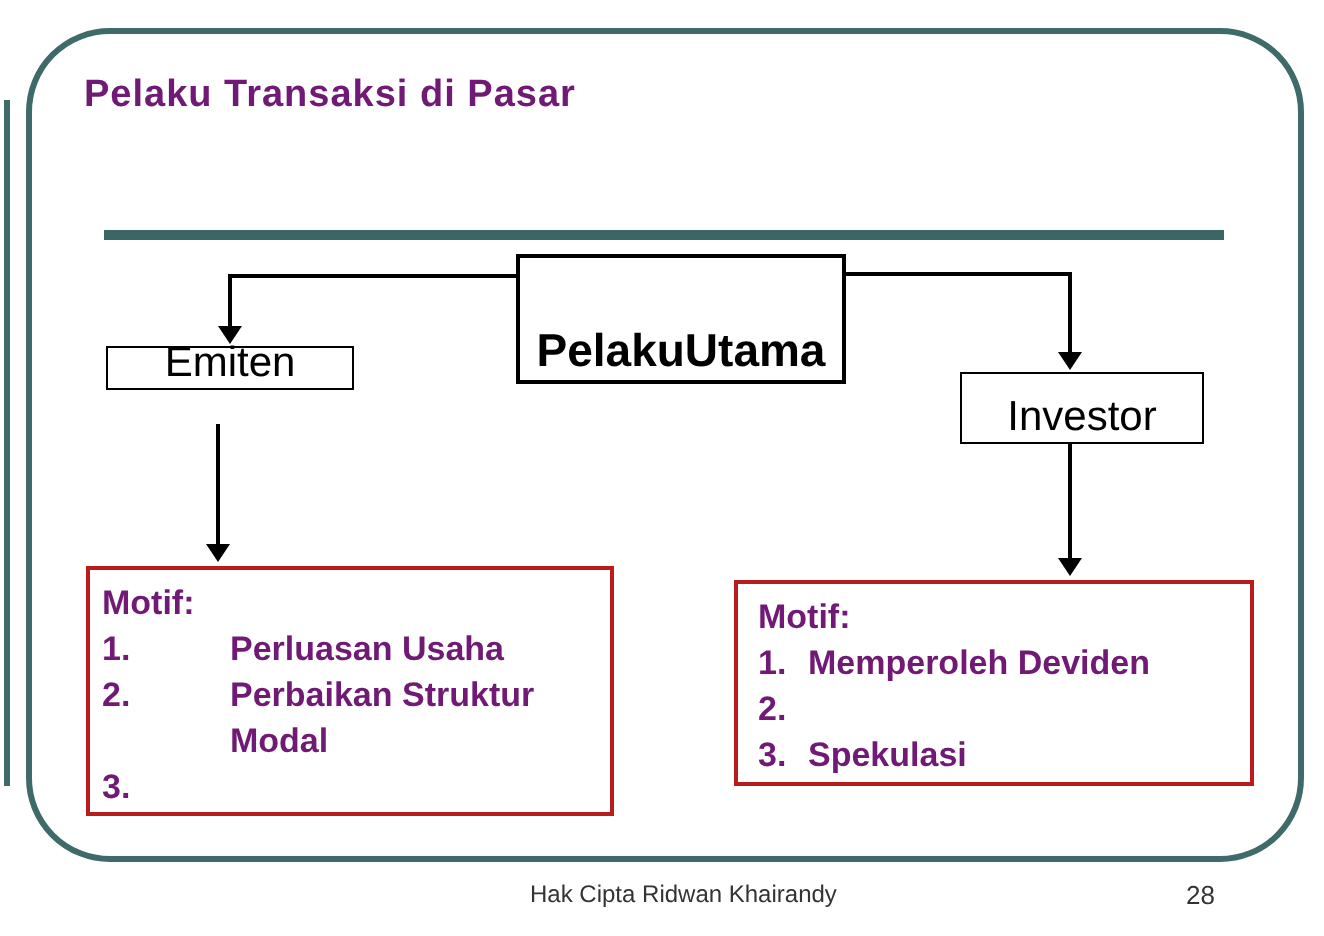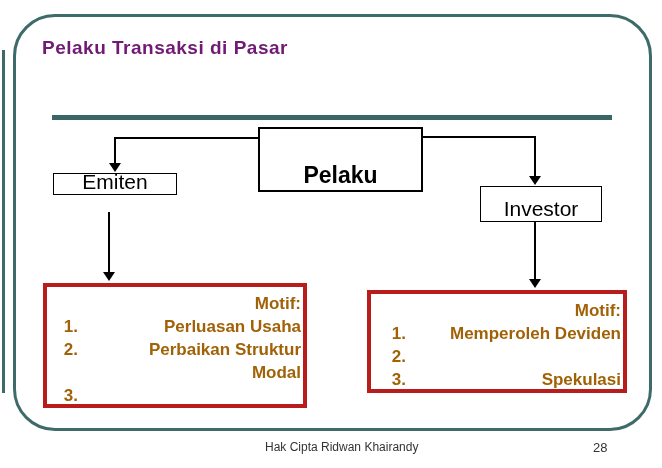--- a/index.html
+++ b/index.html
@@ -79,27 +79,26 @@
     font-size: 21px;
   }
   .investor {
     left: 480px; top: 186px;
     width: 122px; height: 36px;
     font-size: 21px;
   }
   .motif {
     position: absolute;
     background: #fff;
-    border: 4px solid #b91c1c;
+    border: 2px solid #b91c1c;
     box-sizing: border-box;
     font-size: 17px;
     font-weight: bold;
     line-height: 23px;
-    color: #a16207;
-    text-align: right;
+    color: #701a75;
   }
   .motif-left {
     left: 43px; top: 283px;
     width: 264px; height: 125px;
     padding: 5px 2px 0 6px;
   }
   .motif-right {
     left: 367px; top: 290px;
     width: 260px; height: 103px;
     padding: 5px 2px 0 10px;
@@ -145,20 +144,21 @@
   <div class="arrow-down" style="left:529px; top:176px;"></div>
 
   <div class="conn" style="left:108px; top:212px; width:2px; height:61px;"></div>
   <div class="arrow-down" style="left:103px; top:272px;"></div>
 
   <div class="conn" style="left:534px; top:222px; width:2px; height:58px;"></div>
   <div class="arrow-down" style="left:529px; top:279px;"></div>
 
   <div class="box pelaku">
     <span>Pelaku</span>
+    <span>Utama</span>
   </div>
 
   <div class="box emiten">
     <span>Emiten</span>
   </div>
 
   <div class="box investor">
     <span>Investor</span>
   </div>
 

